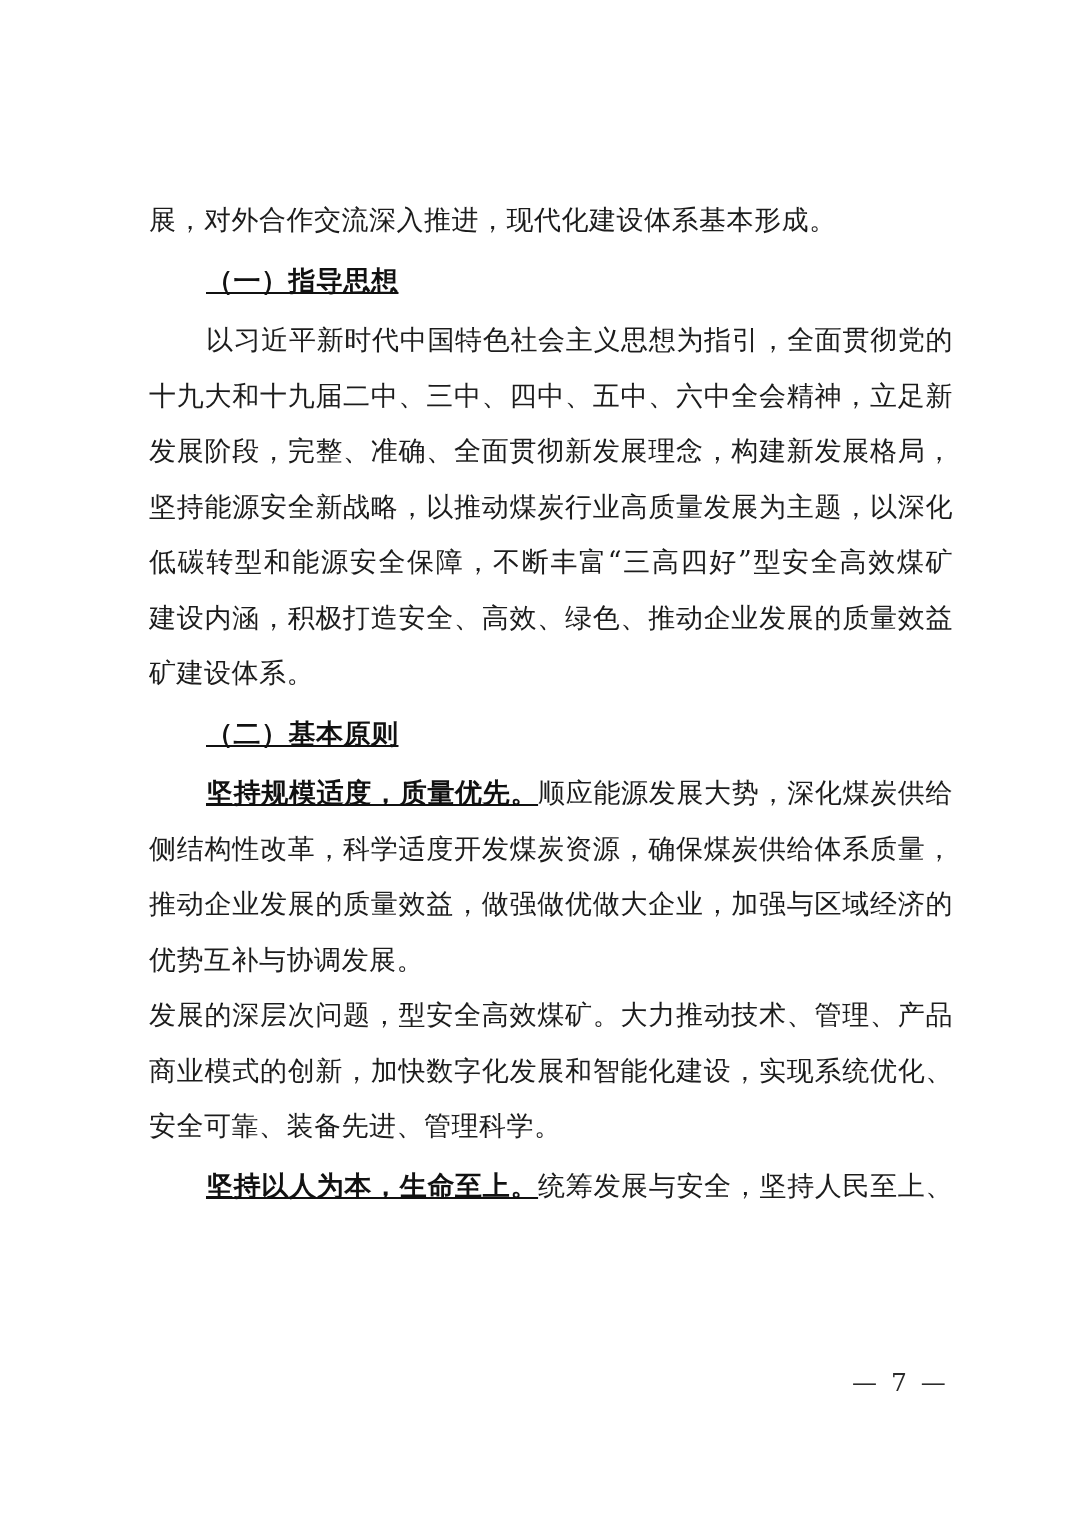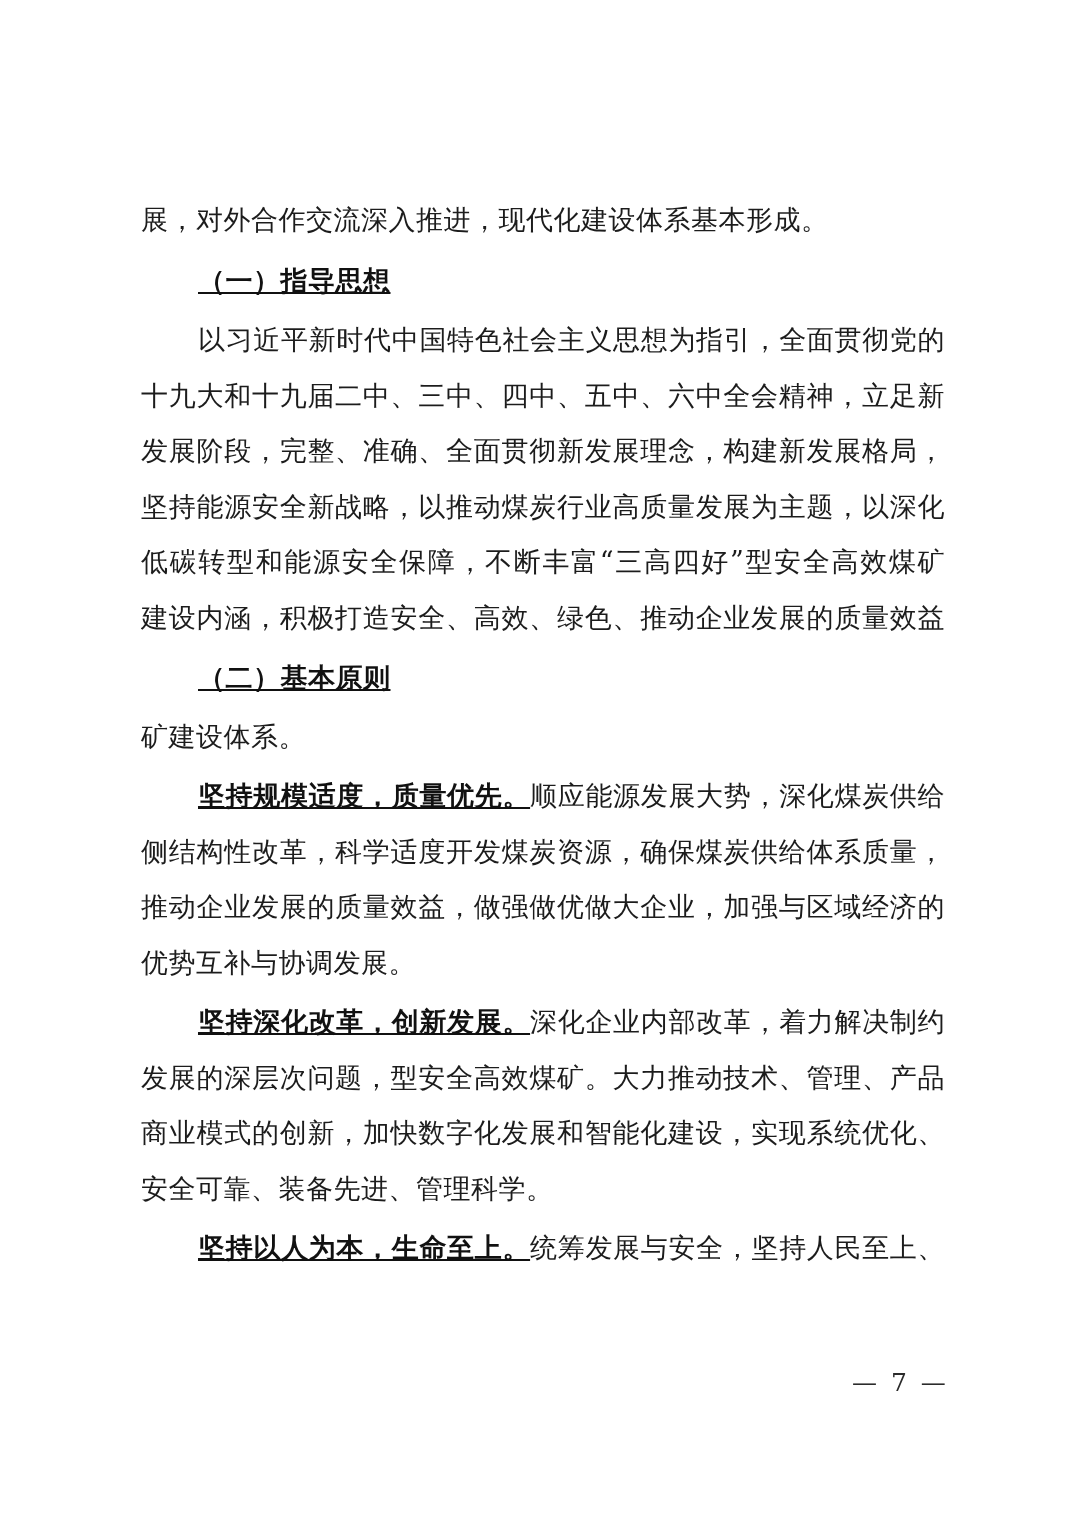--- a/index.html
+++ b/index.html
@@ -11,21 +11,21 @@
     position: relative;
     width: 1080px;
     height: 1527px;
     background: #ffffff;
     overflow: hidden;
     font-family: "DejaVu Serif", "Liberation Serif", serif;
     color: #1c1c1c;
   }
   .content {
     position: absolute;
-    left: 141px;
+    left: 149px;
     top: 192px;
     width: 804px;
   }
   .line {
     font-size: 27px;
     line-height: 55.5px;
     height: 55.5px;
     overflow: hidden;
     text-align: left;
     letter-spacing: 0.5px;
@@ -68,26 +68,25 @@
 <div class="page">
   <main class="content" id="doc-body">
       <div class="line"><span class="seg-regular">展，对外合作交流深入推进，现代化建设体系基本形成。</span></div>
       <div class="line indent heading"><span class="seg-bold">（一）指导思想</span></div>
       <div class="line justify indent lead"><span class="seg-regular">以习近平新时代中国特色社会主义思想为指引，全面贯彻党的</span></div>
       <div class="line justify"><span class="seg-regular">十九大和十九届二中、三中、四中、五中、六中全会精神，立足新</span></div>
       <div class="line justify"><span class="seg-regular">发展阶段，完整、准确、全面贯彻新发展理念，构建新发展格局，</span></div>
       <div class="line justify"><span class="seg-regular">坚持能源安全新战略，以推动煤炭行业高质量发展为主题，以深化</span></div>
       <div class="line justify"><span class="seg-regular">低碳转型和能源安全保障，不断丰富“三高四好”型安全高效煤矿</span></div>
       <div class="line justify"><span class="seg-regular">建设内涵，积极打造安全、高效、绿色、推动企业发展的质量效益</span></div>
+      <div class="line"><span class="seg-regular">矿建设体系。</span></div>
       <div class="line indent heading"><span class="seg-bold">（二）基本原则</span></div>
-      <div class="line"><span class="seg-regular">矿建设体系。</span></div>
       <div class="line justify indent lead"><span class="seg-bold">坚持规模适度，质量优先。</span><span class="seg-regular">顺应能源发展大势，深化煤炭供给</span></div>
       <div class="line justify"><span class="seg-regular">侧结构性改革，科学适度开发煤炭资源，确保煤炭供给体系质量，</span></div>
       <div class="line justify"><span class="seg-regular">推动企业发展的质量效益，做强做优做大企业，加强与区域经济的</span></div>
       <div class="line"><span class="seg-regular">优势互补与协调发展。</span></div>
-      <div class="line justify indent lead"><span class="seg-bold">坚持深化改革，创新发展。</span><span class="seg-regular">深化企业内部改革，着力解决制约</span></div>
       <div class="line justify"><span class="seg-regular">发展的深层次问题，型安全高效煤矿。大力推动技术、管理、产品和</span></div>
       <div class="line justify"><span class="seg-regular">商业模式的创新，加快数字化发展和智能化建设，实现系统优化、</span></div>
       <div class="line"><span class="seg-regular">安全可靠、装备先进、管理科学。</span></div>
       <div class="line justify indent lead"><span class="seg-bold">坚持以人为本，生命至上。</span><span class="seg-regular">统筹发展与安全，坚持人民至上、</span></div>
     </main>
   <div class="page-number">— 7 —</div>
 </div>
 
 </body></html>

